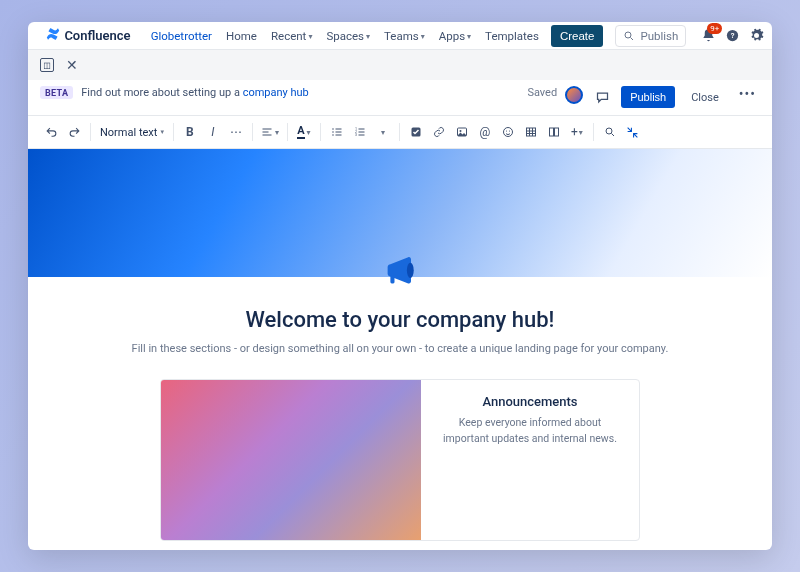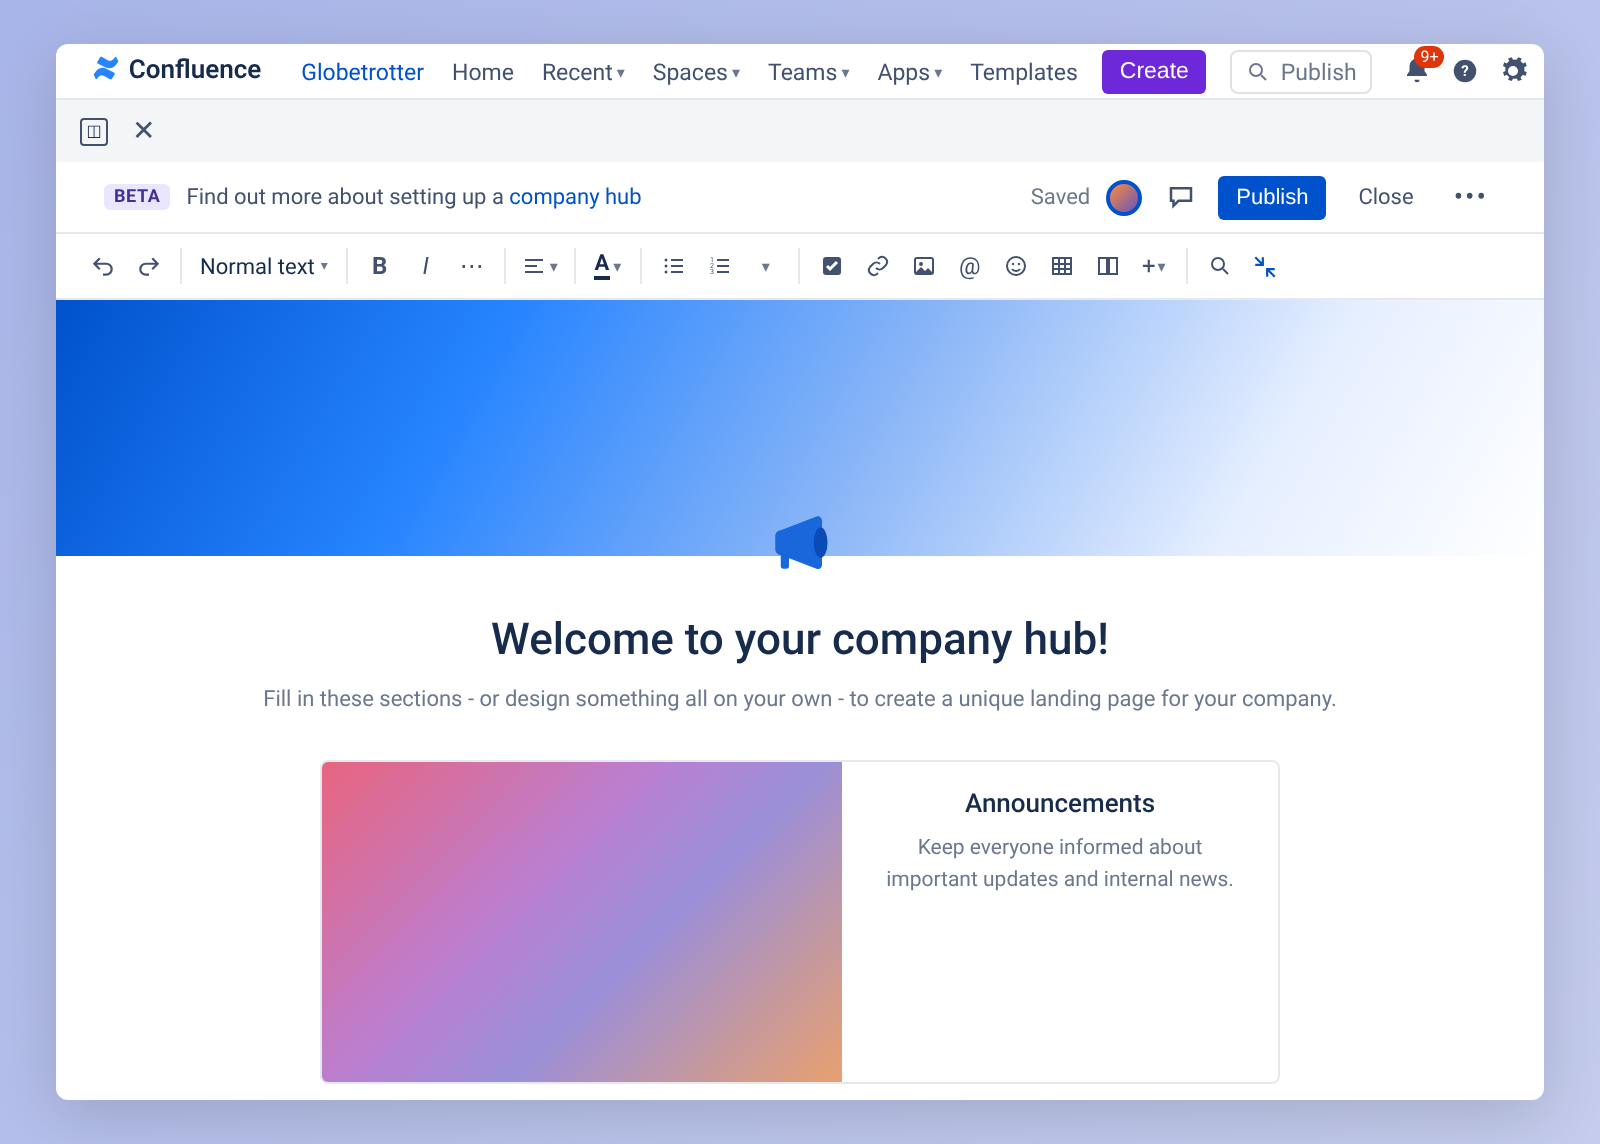--- a/index.html
+++ b/index.html
@@ -21,35 +21,35 @@
     gap:6px;
   }
   .apps-grid { width:14px;height:14px; display:grid;grid-template-columns:repeat(3,1fr);grid-template-rows:repeat(3,1fr);gap:1.2px;}
   .apps-grid span{background:#42526e;border-radius:1px;}
   .logo { display:flex; align-items:center; gap:4px; font-weight:600; color:#172b4d; font-size:13px;}
   .logo .mark { color:#2684ff; font-size:15px; line-height:1;}
   .navlinks { display:flex; align-items:center; gap:2px; margin-left:8px;}
   .navlink { padding: 10px 6px 9px; font-size:11.5px; color:#42526e; cursor:pointer; display:flex;align-items:center;gap:2px;}
   .navlink.active { color:#0052cc; border-bottom:2px solid #0052cc; padding-bottom:7px;}
   .chev { font-size:8px; color:#6b778c;}
-  .create-btn { background:#6d28d9; color:#fff; border:none; border-radius:3px; padding:5px 9px; font-size:11.5px; font-weight:500; cursor:pointer;}
+  .create-btn { background:#0c4a6e; color:#fff; border:none; border-radius:3px; padding:5px 9px; font-size:11.5px; font-weight:500; cursor:pointer;}
   .spacer { flex:1; }
   .search { display:flex;align-items:center;gap:5px;border:1px solid #dfe1e6;border-radius:4px;padding:3px 7px;width:120px;color:#6b778c;font-size:11.5px;}
   .topicons { display:flex;align-items:center;gap:8px; margin-left:8px;}
   .topicon { width:16px;height:16px;display:flex;align-items:center;justify-content:center;color:#42526e;cursor:pointer;position:relative;}
   .bell-badge { position:absolute;top:-5px;right:-6px;background:#de350b;color:#fff;font-size:8px;border-radius:8px;padding:0 3px;line-height:11px;}
   .avatar { width:18px;height:18px;border-radius:50%;background:linear-gradient(135deg,#b87333,#8b4513);}
   
   .banner { background:#f4f5f7; padding:7px 12px; display:flex;align-items:center;gap:8px;font-size:11px;color:#172b4d;}
   .banner .txt { flex:1; }
   .banner b{font-weight:600;}
   .close-x { color:#42526e; cursor:pointer; font-size:14px; padding:0 4px;}
   .hub-icon{width:14px;height:14px;border:1.5px solid #42526e;border-radius:2px;display:flex;align-items:center;justify-content:center;font-size:8px;}
   
-  .subhead { display:flex;align-items:center;padding:6px 24px;font-size:11px;color:#42526e;gap:8px;}
+  .subhead { display:flex;align-items:flex-start;padding:6px 12px;font-size:11px;color:#42526e;gap:8px;}
   .beta { background:#eae6ff;color:#403294;font-size:9px;font-weight:700;padding:1.5px 5px;border-radius:3px;letter-spacing:.3px;}
   .subhead a{color:#0052cc;text-decoration:none;}
   .collab-av{width:18px;height:18px;border-radius:50%;background:linear-gradient(135deg,#ff8b3d,#6554c0);border:2px solid #0052cc;}
   .ico-btn { width:22px;height:22px;display:flex;align-items:center;justify-content:center;color:#42526e;cursor:pointer;border-radius:3px;}
   .publish { background:#0052cc;color:#fff;border:none;border-radius:3px;padding:5px 9px;font-size:11px;font-weight:500;cursor:pointer;}
   .closebtn { padding:5px 8px;font-size:11px;color:#42526e;cursor:pointer;}
   .dots { font-size:14px;letter-spacing:1px;color:#42526e;cursor:pointer;padding:0 4px;}
   
   .toolbar { display:flex;align-items:center;padding:4px 12px;border-top:1px solid #e5e8ec;border-bottom:1px solid #e5e8ec;gap:1px;}
   .tbtn { min-width:22px;height:24px;display:flex;align-items:center;justify-content:center;color:#42526e;cursor:pointer;font-size:12px;border-radius:3px;padding:0 3px;}

